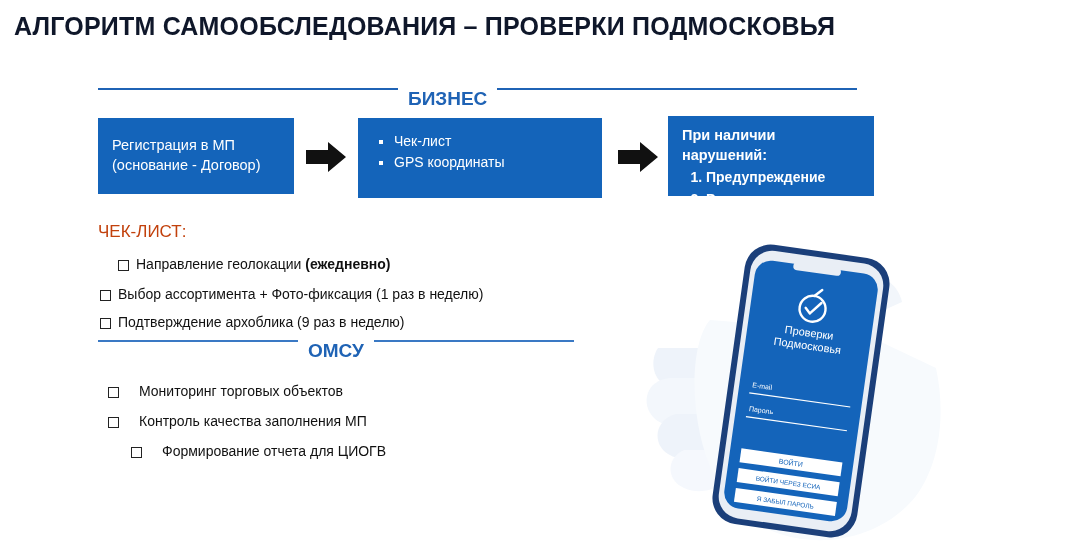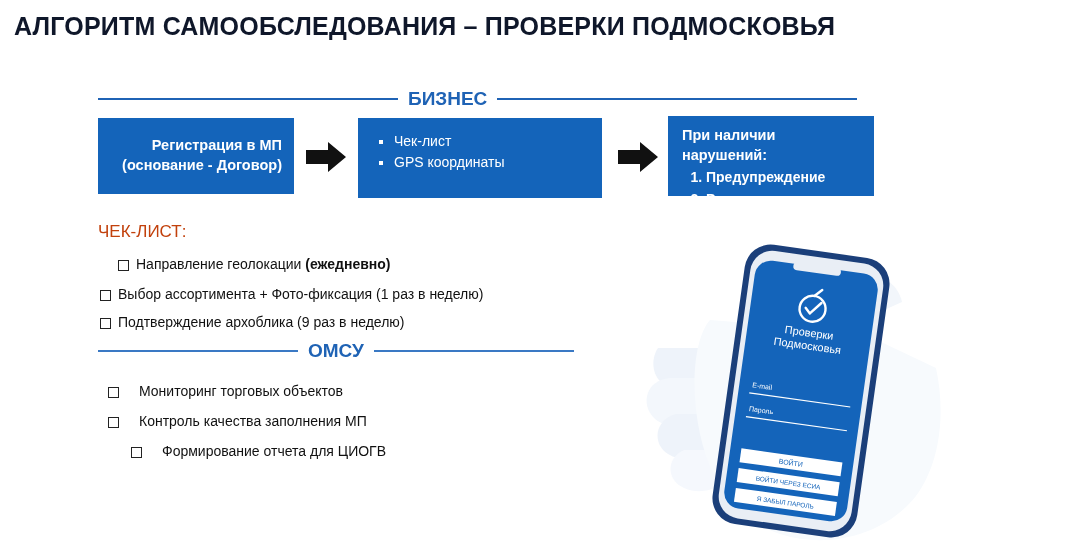--- a/index.html
+++ b/index.html
@@ -25,21 +25,21 @@
     font-weight: bold;
     letter-spacing: 0.2px;
     color: #0f172a;
     white-space: nowrap;
   }
 
   
   .section-head {
     position: absolute;
     display: flex;
-    align-items: center;
+    align-items: flex-start;
     gap: 10px;
   }
   .section-head .rule {
     height: 2px;
     background: #1f63b5;
     flex: 0 0 auto;
   }
   .section-head .rule.thin { background: #3a79c4; height: 1.5px; }
   .section-head .label {
     font-size: 19px;
@@ -59,24 +59,23 @@
   
   .flow-box {
     position: absolute;
     background: #1464ba;
     color: #ffffff;
     box-sizing: border-box;
     padding: 10px 12px 10px 14px;
   }
   .flow-box .box-title {
     font-size: 14.5px;
-    font-weight: bold;
+    font-weight: normal;
     line-height: 1.35;
     white-space: nowrap;
-    text-align: right;
   }
   .flow-box .box-sub {
     font-size: 14.5px;
     font-weight: bold;
     line-height: 1.35;
   }
   .flow-box ul {
     margin: 3px 0 0 0;
     padding-left: 22px;
     list-style: square;

